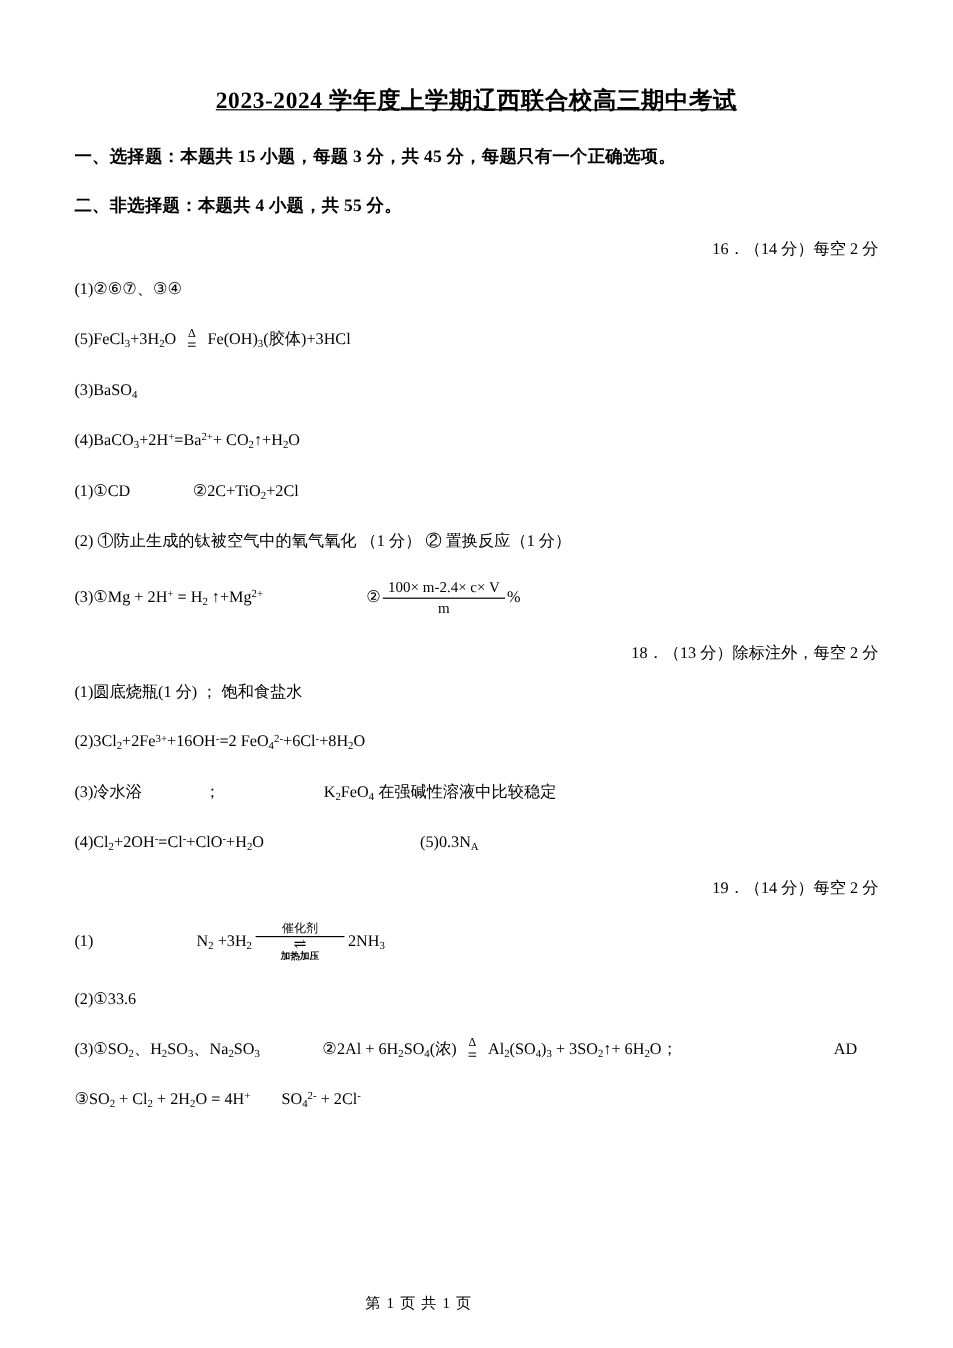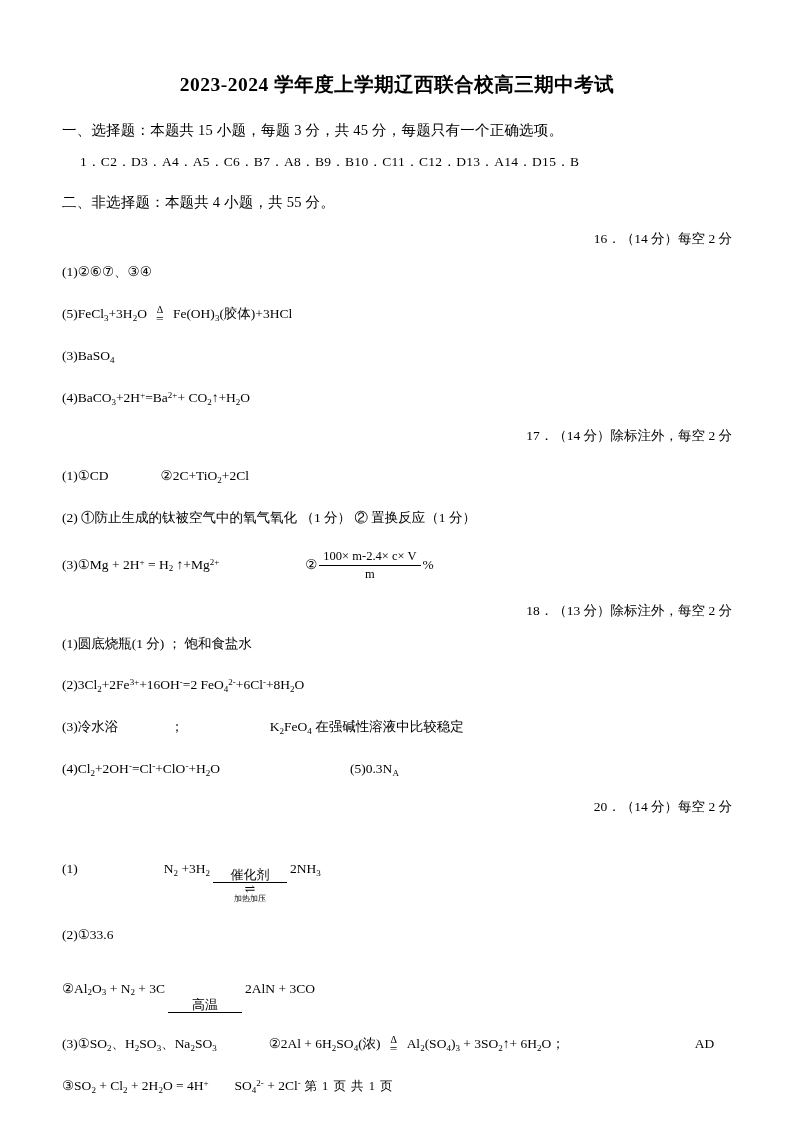--- a/index.html
+++ b/index.html
@@ -21,26 +21,27 @@
     height: 1123px;
     box-sizing: border-box;
     padding: 56px 62px 40px 62px;
   }
   .title-1, .title-2 {
     text-align: center;
     font-weight: bold;
     font-size: 19.5px;
     letter-spacing: 0.5px;
     line-height: 1.5;
+    text-decoration: underline;
   }
   .title-1 { margin-top: 14px; }
   .title-2 { margin-top: 10px; }
 
   .section-head {
-    font-weight: normal;
+    font-weight: bold;
     font-size: 14.5px;
     margin-top: 22px;
     letter-spacing: 0.2px;
   }
   .answers-line {
     font-size: 13.5px;
     margin-top: 13px;
     padding-left: 18px;
     letter-spacing: 0.3px;
   }
@@ -67,29 +68,29 @@
   
   .rxn {
     display: inline-block;
     position: relative;
     text-align: center;
     vertical-align: middle;
     margin: 0 3px;
   }
   .rxn .cond {
     display: block;
-    font-size: 13px;
+    font-size: 10px;
     line-height: 1.1;
     padding: 0 2px;
-    margin-top: 32px;
   }
   .rxn .cond2 {
     display: block;
     font-size: 8px;
     line-height: 1.1;
+    font-weight: bold;
   }
   .rxn .bar {
     display: block;
     border-top: 1px solid #000;
     height: 0;
   }
   .rxn.eqarrow .glyph {
     display: block;
     font-size: 13px;
     line-height: 1;
@@ -146,70 +147,65 @@
   }
 </style>
 </head>
 <body>
 
 <div class="page">
 
   <div class="title-1">2023-2024 学年度上学期辽西联合校高三期中考试</div>
 
   <div class="section-head">一、选择题：本题共 15 小题，每题 3 分，共 45 分，每题只有一个正确选项。</div>
-  <div class="answers-line">1．C2．D3．A4．A5．C6．B7．A8．B9．B10．C11．C12．D13．A14．D15．B</div>
 
   <div class="section-head">二、非选择题：本题共 4 小题，共 55 分。</div>
 
   <div class="qhead">16．（14 分）每空 2 分</div>
   <div class="line">(1)②⑥⑦、③④</div>
 
   <div class="line big">
     <span>(5)FeCl</span><sub>3</sub><span>+3H</span><sub>2</sub><span>O</span><span class="delta-eq"><span class="d">Δ</span><span class="e">=</span></span><span>Fe(OH)</span><sub>3</sub><span>(胶体)+3HCl</span>
   </div>
 
   <div class="line big">
     <span>(3)BaSO</span><sub>4</sub>
   </div>
 
   <div class="line big">(4)BaCO<sub>3</sub>+2H<sup>+</sup>=Ba<sup>2+</sup>+ CO<sub>2</sub>↑+H<sub>2</sub>O</div>
 
 
-  <div class="qhead big">17．（14 分）除标注外，每空 2 分</div>
 
   <div class="line big">
     <span>(1)①CD</span><span class="gap-md"></span><span>②2C+TiO</span><sub>2</sub><span>+2Cl</span></div>
 
   <div class="line big">(2) ①防止生成的钛被空气中的氧气氧化 （1 分）        ② 置换反应（1 分）</div>
 
   <div class="line big">
     <span>(3)①Mg + 2H</span><sup>+</sup> <span>= H</span><sub>2</sub> <span>↑+Mg</span><sup>2+</sup><span class="gap-lg"></span><span>②</span><span class="frac"><span class="num">100× m-2.4× c× V</span><span class="den">m</span></span><span>%</span>
   </div>
 
   <div class="qhead">18．（13 分）除标注外，每空 2 分</div>
 
   <div class="line">(1)圆底烧瓶(1 分) ；          饱和食盐水</div>
 
   <div class="line big">(2)3Cl<sub>2</sub>+2Fe<sup>3+</sup>+16OH<sup>-</sup>=2 FeO<sub>4</sub><sup>2-</sup>+6Cl<sup>-</sup>+8H<sub>2</sub>O</div>
 
   <div class="line big">(3)冷水浴<span class="gap-md"></span>；<span class="gap-lg"></span>K<sub>2</sub>FeO<sub>4</sub> 在强碱性溶液中比较稳定</div>
 
   <div class="line big">(4)Cl<sub>2</sub>+2OH<sup>-</sup>=Cl<sup>-</sup>+ClO<sup>-</sup>+H<sub>2</sub>O<span class="gap-xl"></span>(5)0.3N<sub>A</sub></div>
 
-  <div class="qhead big">20．（14 分）每空 2 分</div>
+  <div class="qhead big">19．（14 分）每空 2 分</div>
 
   <div class="line big">
     <span>(1)</span><span class="gap-lg"></span><span>N</span><sub>2</sub> <span>+3H</span><sub>2</sub><span class="rxn eqarrow simple-wide"><span class="cond">催化剂</span><span class="bar"></span><span class="glyph">⇌</span><span class="cond2">加热加压</span></span><span>2NH</span><sub>3</sub>
   </div>
 
   <div class="line big">(2)①33.6</div>
 
-  <div class="line big">
-    <span>②Al</span><sub>2</sub><span>O</span><sub>3</sub> <span>+ N</span><sub>2</sub> <span>+ 3C</span><span class="rxn simple-wide"><span class="cond">高温</span><span class="bar"></span></span><span>2AlN + 3CO</span>
-  </div>
 
   <div class="line big">
     <span>(3)①SO</span><sub>2</sub><span>、H</span><sub>2</sub><span>SO</span><sub>3</sub><span>、Na</span><sub>2</sub><span>SO</span><sub>3</sub><span class="gap-md"></span><span>②2Al + 6H</span><sub>2</sub><span>SO</span><sub>4</sub><span>(浓)</span><span class="delta-eq"><span class="d">Δ</span><span class="e">=</span></span><span>Al</span><sub>2</sub><span>(SO</span><sub>4</sub><span>)</span><sub>3</sub><span> + 3SO</span><sub>2</sub><span>↑+ 6H</span><sub>2</sub><span>O；</span><span class="gap-xl"></span><span>AD</span>
   </div>
 
   <div class="line big">③SO<sub>2</sub> + Cl<sub>2</sub> + 2H<sub>2</sub>O = 4H<sup>+</sup><span class="gap-sm"></span>SO<sub>4</sub><sup>2-</sup> + 2Cl<sup>-</sup></div>
 
   <div class="footer">第 1 页 共 1 页</div>
 </div>
 

